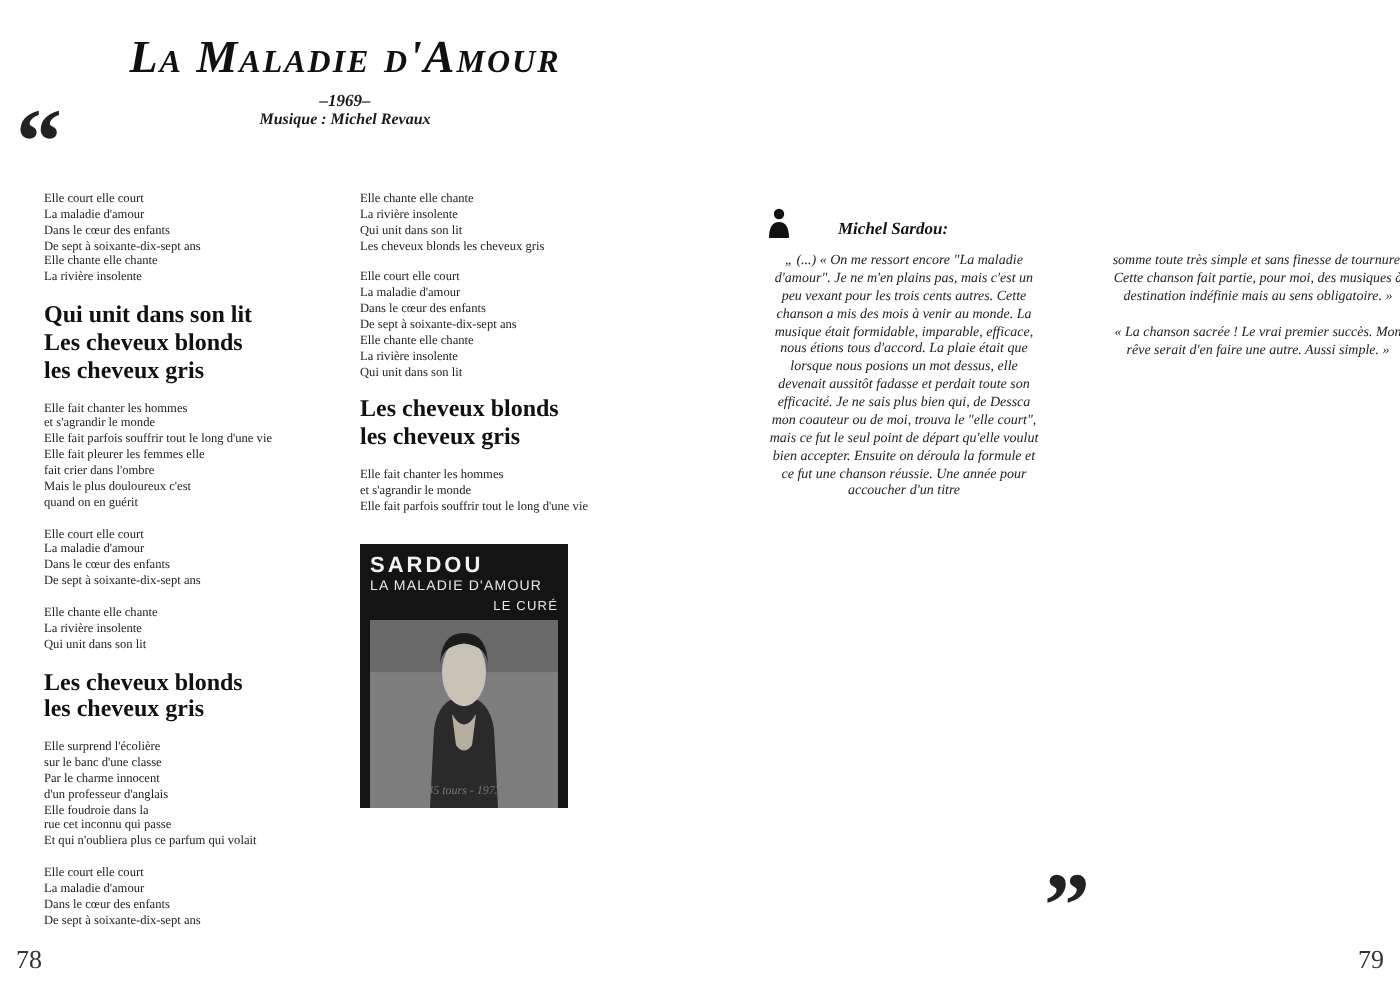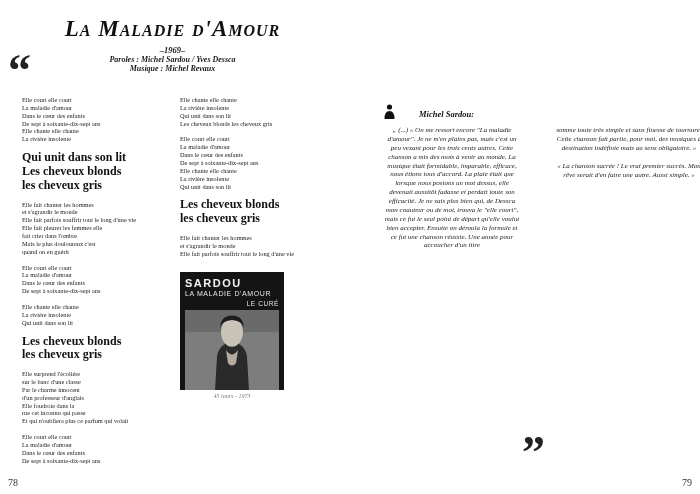--- a/index.html
+++ b/index.html
@@ -17,51 +17,50 @@
   .close-quote{position:absolute;left:522px;top:430px;font-size:46px;font-weight:bold;color:#222;line-height:1;}
 
   
   .col{position:absolute;top:96px;}
   .col1{left:22px;width:152px;}
   .col2{left:180px;width:152px;}
   .stanza{font-size:6.3px;line-height:1.25;margin:0 0 8px 0;color:#222;}
   .chorus{font-size:12px;font-weight:bold;line-height:1.15;margin:2px 0 8px 0;color:#111;}
 
   
-  .cover{position:absolute;left:180px;top:272px;width:104px;height:118px;background:#141414;box-sizing:border-box;padding:5px 5px 0 5px;display:flex;flex-direction:column;}
+  .cover{position:absolute;left:180px;top:272px;width:104px;height:132px;background:#141414;box-sizing:border-box;padding:5px 5px 0 5px;display:flex;flex-direction:column;}
   .cover-artist{color:#f2f2f2;font-size:11px;font-weight:bold;letter-spacing:1.5px;font-family:"Liberation Sans",sans-serif;}
   .cover-title{color:#e8e8e8;font-size:7px;letter-spacing:0.6px;margin-top:1px;font-family:"Liberation Sans",sans-serif;}
   .cover-subtitle{color:#e8e8e8;font-size:6.5px;letter-spacing:0.6px;text-align:right;margin-top:3px;font-family:"Liberation Sans",sans-serif;}
   .cover-photo{margin-top:3px;flex:1;}
   .cover-caption{position:absolute;left:180px;top:393px;width:104px;text-align:center;font-size:6px;color:#777;font-style:italic;}
 
   
   .speaker-row{position:absolute;left:384px;top:104px;display:flex;align-items:center;gap:24px;}
   .speaker-label{font-size:8.5px;font-style:italic;font-weight:bold;color:#111;}
   .quote-col{position:absolute;top:126px;font-size:7px;font-style:italic;line-height:1.27;color:#222;text-align:center;}
   .quote-col-1{left:384px;width:136px;}
   .quote-col-2{left:553px;width:152px;}
   .quote-col p{margin:0 0 9px 0;}
 
   
-  .page-num{position:absolute;bottom:6px;font-size:10px;color:#333;}
+  .page-num{position:absolute;bottom:6px;font-size:13px;color:#333;}
   .page-num-left{left:8px;}
   .page-num-right{right:8px;}
 </style>
 </head>
 <body>
 
 <div class="spread">
 
   <div class="open-quote">“</div>
 
   <header class="header">
     <h1 class="title">La Maladie d'Amour</h1>
     <div class="year">–1969–</div>
-    <div class="credit">Paroles : Michel Sardou / Yves Dessca</div>
     <div class="credit">Musique : Michel Revaux</div>
   </header>
 
   <div class="col col1">
     <div class="stanza">
         <div>Elle court elle court</div>
         <div>La maladie d'amour</div>
         <div>Dans le cœur des enfants</div>
         <div>De sept à soixante-dix-sept ans</div>
         <div>Elle chante elle chante</div>

